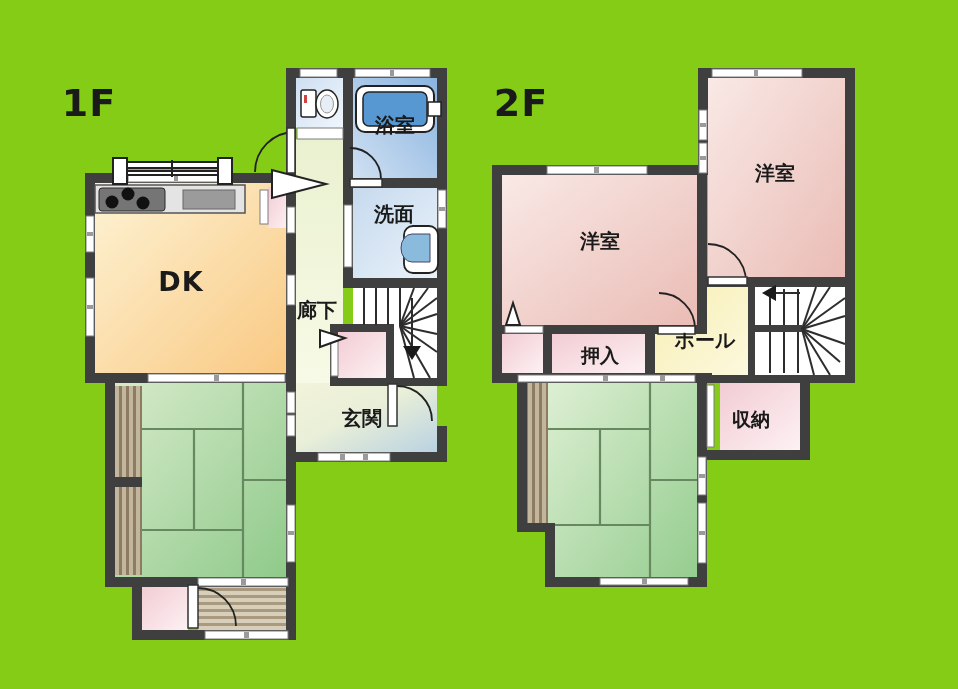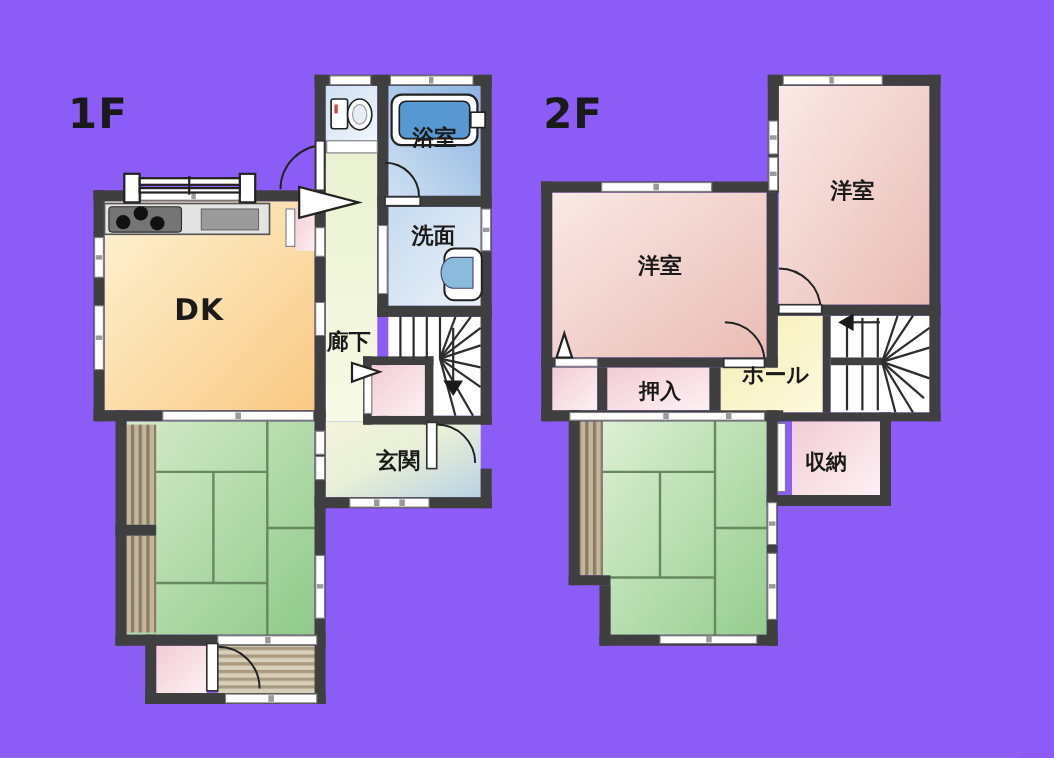--- a/index.html
+++ b/index.html
@@ -1,16 +1,16 @@
 <!DOCTYPE html>
 <html style="--wall: #3f3f3f; --text: #1a1a1a; --dk-light: #fdf3d4; --dk-dark: #f9c983; --tatami-light: #d6eaca; --tatami-dark: #8fca8a; --bedroom-light: #f9e9e6; --bedroom-dark: #eabcb5; --closet-light: #fdf1f3; --closet-dark: #f2ccd4; --bath-light: #cfe0f2; --bath-dark: #8ab4e0; --toilet-light: #f0f6fc; --toilet-dark: #cedff2; --wash-light: #eaf2f9; --wash-dark: #c6daee; --corridor-light: #f7fae6; --corridor-dark: #eaf1d0; --entrance-light: #f2f4da; --entrance-dark: #b9d2e2; --hall-light: #fcf9dd; --hall-dark: #f7eeb5; --wood-dark: #8d7c63; --wood-light: #c2b69c; --tub-fill: #5898d2; --basin-fill: #8abbdc;"><head>
 <meta charset="utf-8">
 <style>
   html,body{margin:0;padding:0;background:#fff;}
-  .stage{position:relative;width:958px;height:689px;background:#8b5cf6;overflow:hidden;
+  .stage{position:relative;width:958px;height:689px;background:#84cc16;overflow:hidden;
          font-family:"DejaVu Sans","Liberation Sans",sans-serif;}
   svg{display:block;}
   text{fill:var(--text,#1a1a1a);font-family:"DejaVu Sans","Liberation Sans",sans-serif;
        font-weight:bold;}
   .floor-label{font-size:38px;letter-spacing:1px;}
   .room-label{font-size:20px;}
   .room-label.small{font-size:19px;}
   .dk-label{font-size:27px;letter-spacing:1px;}
   .wall{fill:var(--wall,#3f3f3f);}
   .win{fill:#ffffff;stroke:#7d7d7d;stroke-width:1;}

